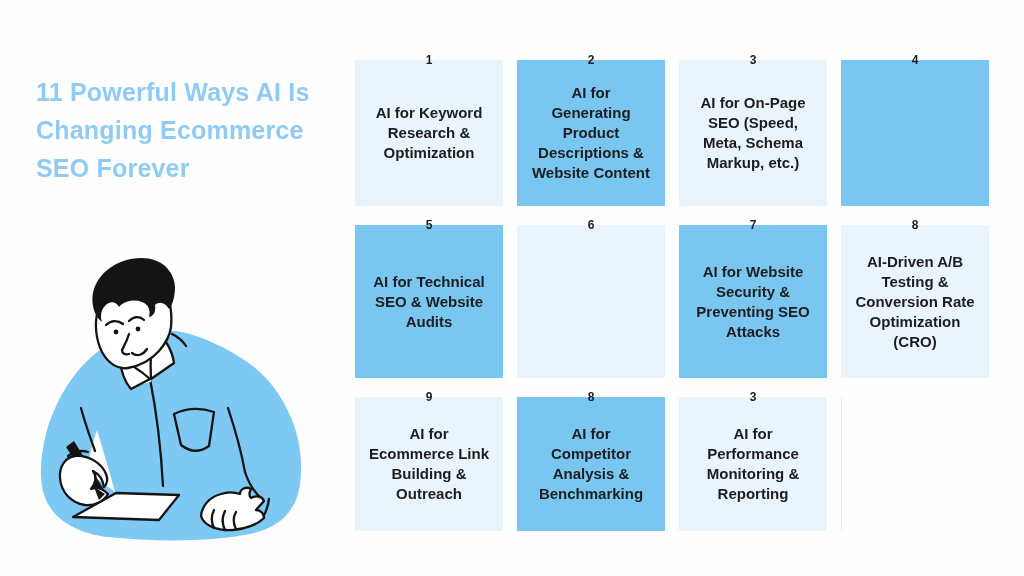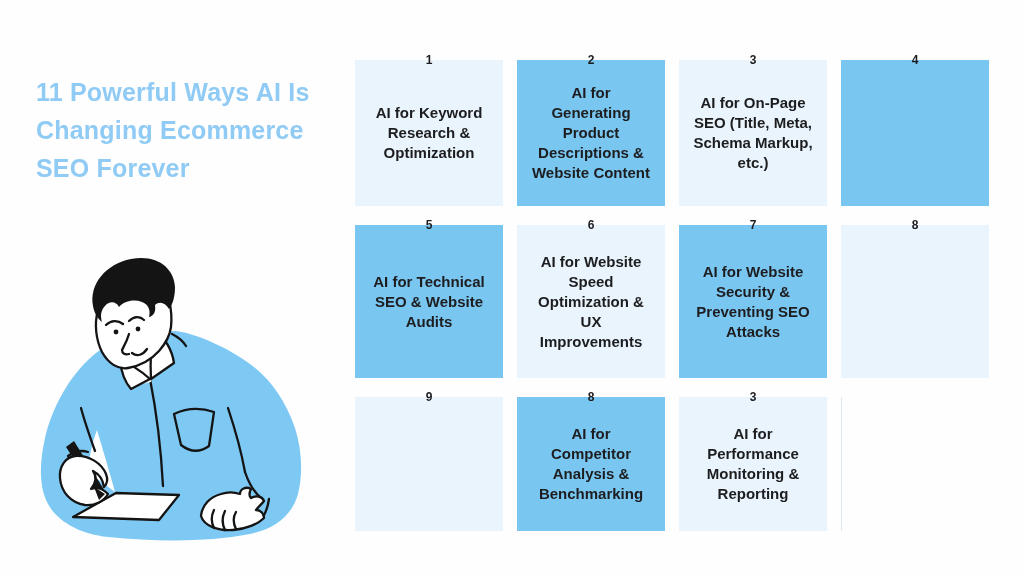--- a/index.html
+++ b/index.html
@@ -134,48 +134,49 @@
     <span class="label">AI for Keyword Research &amp; Optimization</span>
   </div>
       <div class="card blue">
     <span class="badge"></span>
     <span class="num">2</span>
     <span class="label">AI for Generating Product Descriptions &amp; Website Content</span>
   </div>
       <div class="card light">
     <span class="badge"></span>
     <span class="num">3</span>
-    <span class="label">AI for On-Page SEO (Title, Meta, Schema Markup, etc.)</span>
+    <span class="label">AI for On-Page SEO (Speed, Meta, Schema Markup, etc.)</span>
   </div>
       <div class="card blue">
     <span class="badge"></span>
     <span class="num">4</span>
   </div>
       <div class="card blue">
     <span class="badge"></span>
     <span class="num">5</span>
     <span class="label">AI for Technical SEO &amp; Website Audits</span>
   </div>
       <div class="card light">
     <span class="badge"></span>
     <span class="num">6</span>
-    <span class="label">AI for Website Speed Optimization &amp; UX Improvements</span>
   </div>
       <div class="card blue">
     <span class="badge"></span>
     <span class="num">7</span>
     <span class="label">AI for Website Security &amp; Preventing SEO Attacks</span>
   </div>
       <div class="card light">
     <span class="badge"></span>
     <span class="num">8</span>
+    <span class="label">AI-Driven A/B Testing &amp; Conversion Rate Optimization (CRO)</span>
   </div>
       <div class="card light">
     <span class="badge"></span>
     <span class="num">9</span>
+    <span class="label">AI for Ecommerce Link Building &amp; Outreach</span>
   </div>
       <div class="card blue">
     <span class="badge"></span>
     <span class="num">8</span>
     <span class="label">AI for Competitor Analysis &amp; Benchmarking</span>
   </div>
       <div class="card light">
     <span class="badge"></span>
     <span class="num">3</span>
     <span class="label">AI for Performance Monitoring &amp; Reporting</span>

